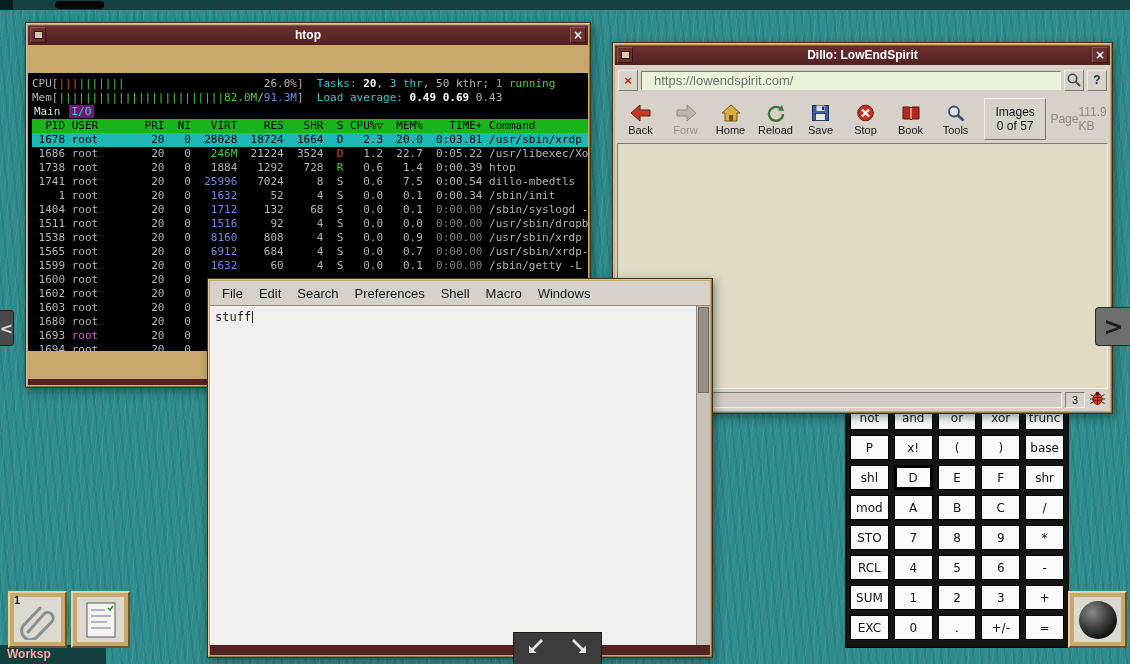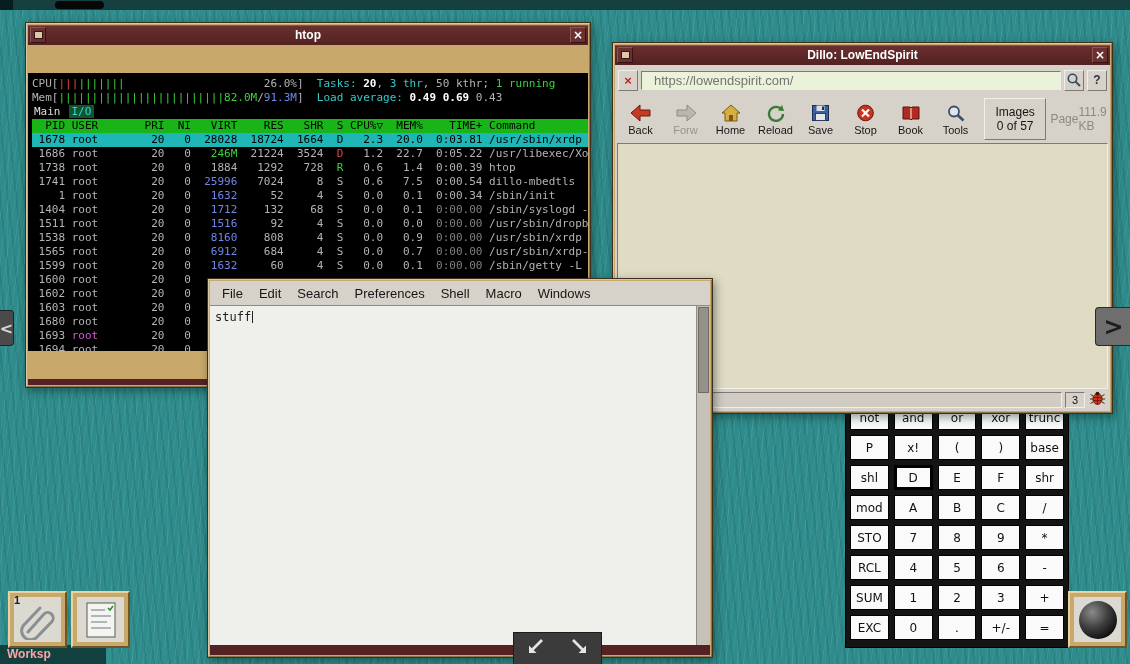--- a/index.html
+++ b/index.html
@@ -37,21 +37,21 @@
 
   
   #win-htop{left:25px;top:22px;width:566px;height:366px;z-index:10;gap:28px;}
   .terminal{flex:1;background:#000;color:#b4b4b4;font:11px/14px "DejaVu Sans Mono",monospace;
     padding:4px 0 0 4px;overflow:hidden;display:flex;flex-direction:column;white-space:pre;min-height:0;}
   .meter-line{height:14px;}
   .meter-gap{height:14px;}
   .htop-tabs{height:14px;padding-left:2px;}
   .htab{margin-right:8px;}
   .htab.active{color:#dedede;}
-  .htab.inactive{background:#14532d;color:#25dcdc;padding:0 3px;margin-top:34px;}
+  .htab.inactive{background:#701a75;color:#25dcdc;padding:0 3px;margin-top:34px;}
   #htop-rows .hrow{height:14px;}
   .hrow.header{background:#18b418;color:#000;}
   .hrow.header span{color:#000 !important;}
   .hrow.selected{background:#1fb6b6;color:#000;}
   .hrow.selected span{color:#000 !important;}
   .fkeys{margin-top:auto;height:14px;}
   .fkey-key{color:#fff;}
   .fkey-label{background:#1fb6b6;color:#000;font-weight:bold;}
 
   

